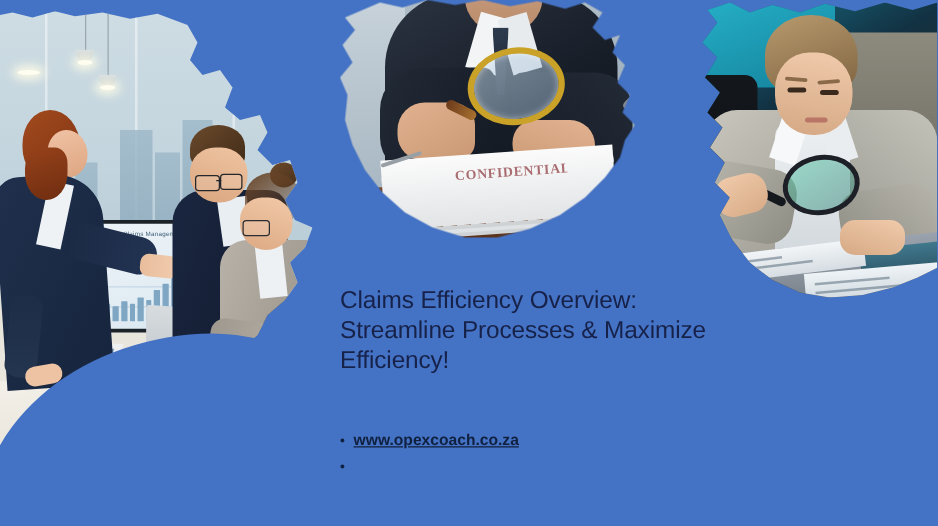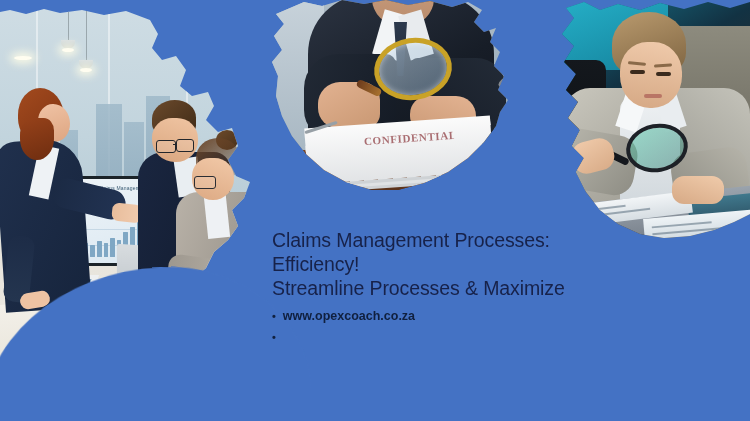--- a/index.html
+++ b/index.html
@@ -302,21 +302,21 @@
     letter-spacing:-.1px;font-family:"Liberation Sans",sans-serif;
   }
   #title .tline{display:block;white-space:nowrap;}
   #bullets{margin:6px 0 0 0;padding:0;list-style:none;}
   #bullets li{
     display:flex;align-items:baseline;gap:7px;
     color:#10203f;font-size:12.5px;line-height:21px;font-weight:700;
     font-family:"Liberation Sans",sans-serif;
   }
   #bullets li .dot{font-size:11px;line-height:21px;}
-  #bullets li .txt.link{}
+  #bullets li .txt.link{text-decoration:underline;margin-top:36px;}
 </style>
 </head>
 <body>
 
 <div id="slide">
 
   <div class="photo" id="photo-left">
     <div class="scene">
       <div class="room"></div>
 
@@ -483,23 +483,23 @@
       <div id="r-handR"></div>
       <div id="r-armL"></div>
       <div id="r-mag-handle"></div>
       <div id="r-mag-rim"></div>
       <div id="r-handL"></div>
     </div>
   </div>
 
   <div id="text-block">
     <div id="title">
-      <span class="tline">Claims Management Processes:</span>
+      <span class="tline">Claims Efficiency Overview:</span>
+      <span class="tline">Streamline Processes &amp; Maximize</span>
       <span class="tline">Efficiency!</span>
-      <span class="tline">Streamline Processes &amp; Maximize</span>
     </div>
     <ul id="bullets">
       <li>
         <span class="dot">•</span>
         <span class="txt link">www.opexcoach.co.za</span>
       </li>
       <li>
         <span class="dot">•</span>
       </li>
     </ul>

